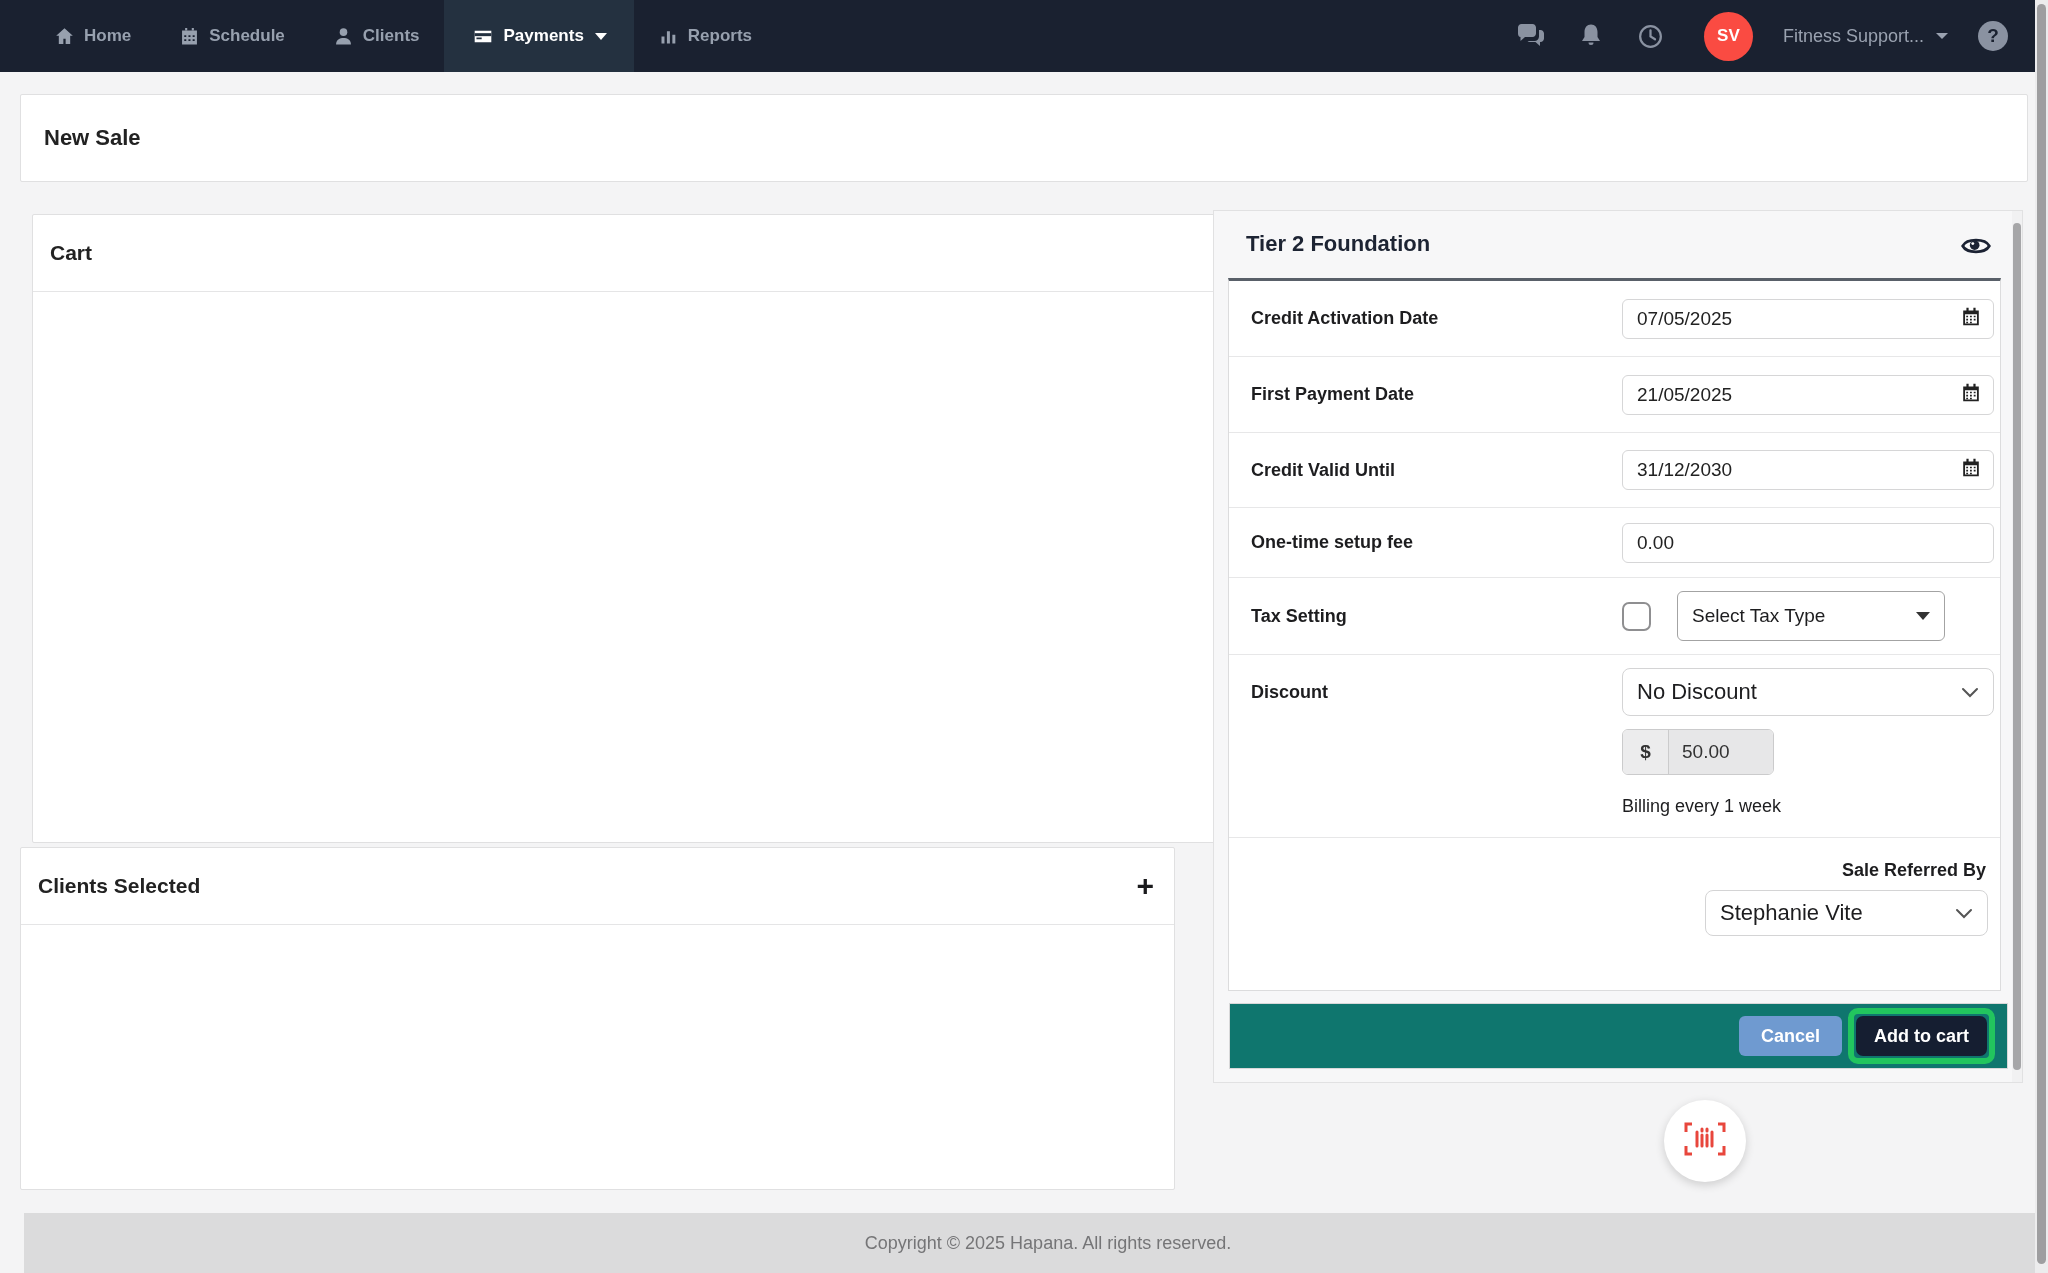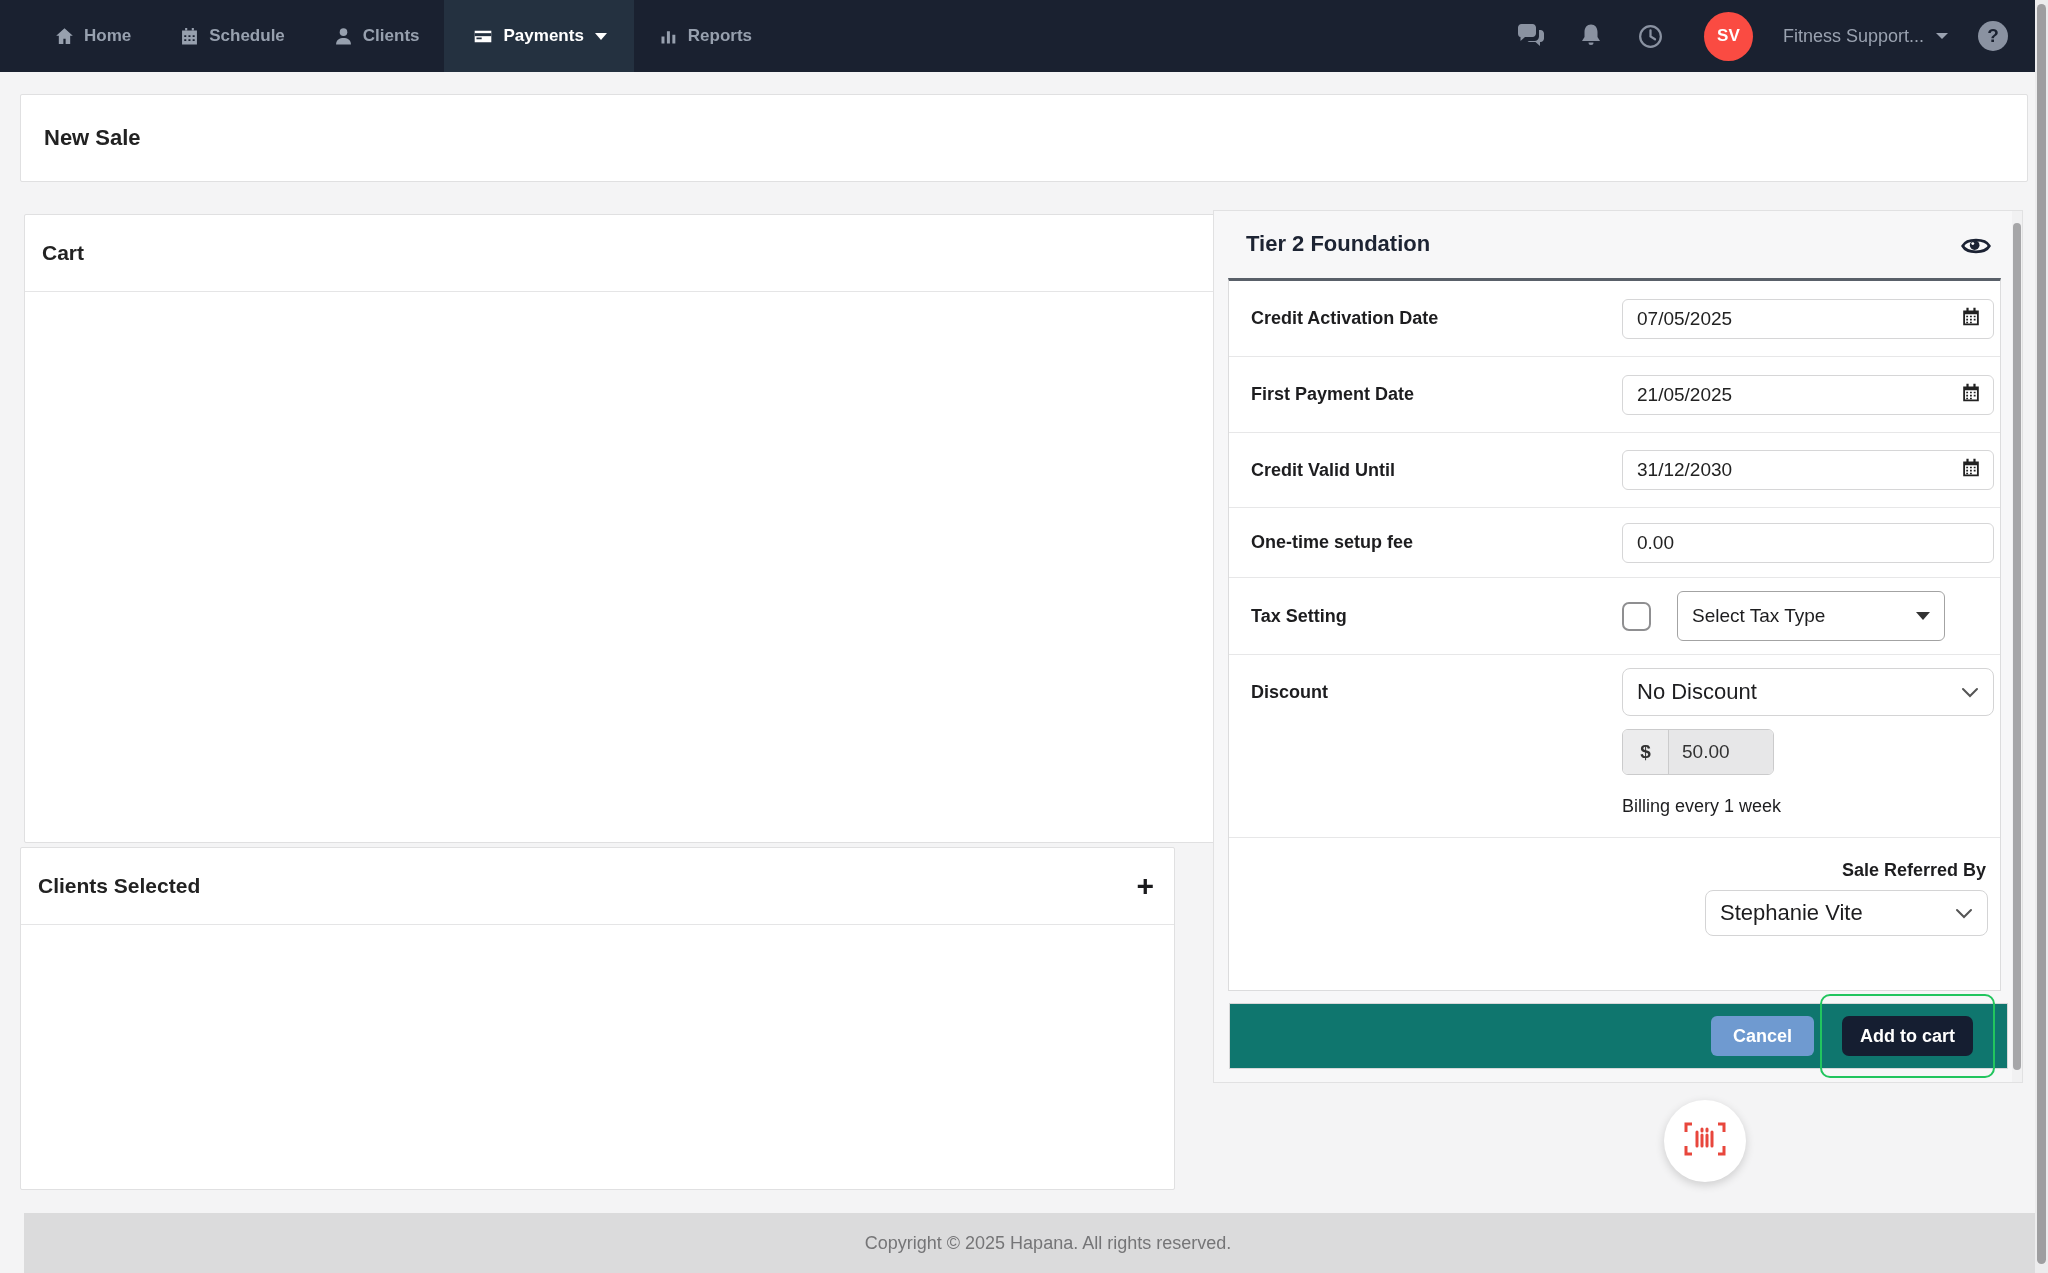--- a/index.html
+++ b/index.html
@@ -37,21 +37,21 @@
   .user-name { color:#9aa2b0; font-size:18px; display:flex; align-items:center; gap:10px; cursor:pointer; }
   .user-name .caret-down { border-top-width:6px; }
   .help-circle {
     width:30px; height:30px; border-radius:50%; background:#8a92a1; color:#1a2130;
     display:flex; align-items:center; justify-content:center; font-size:19px; font-weight:700; cursor:pointer;
   }
   
   .card { position:absolute; background:#fff; border:1px solid #e0e0e1; border-radius:2px; }
   .page-title-card { left:20px; top:94px; width:2008px; height:88px; display:flex; align-items:center; padding-left:23px; }
   .page-title { font-size:22px; font-weight:700; color:#222; }
-  .cart-card { left:24px; top:214px; width:1231px; height:629px;text-align:right; }
+  .cart-card { left:32px; top:214px; width:1231px; height:629px;text-align:right; }
   .clients-card { left:20px; top:847px; width:1155px; height:343px; }
   .card-header {
     height:77px; display:flex; align-items:center; padding:0 20px 0 17px;
     border-bottom:1px solid #e5e5e6; font-size:21px; font-weight:700; color:#222;
   }
   .card-header .spacer { flex:1; }
   .plus-btn { font-size:30px; font-weight:700; color:#1b1b1d; cursor:pointer; line-height:1; }
   
   .sale-panel {
     position:absolute; left:1213px; top:210px; width:810px; height:873px;
@@ -99,21 +99,21 @@
   .referred-select { width:283px; height:46px; margin-top:9px; }
   .panel-footer {
     position:absolute; left:15px; top:792px; width:779px; height:66px;
     background:#0f766e; border:1px solid #d8d8d9;
     display:flex; align-items:center; justify-content:flex-end; gap:6px; padding-right:12px;
   }
   .btn-cancel {
     height:40px; padding:0 22px; border:none; border-radius:6px; background:#6f9ad0; color:#fff;
     font-family:"Liberation Sans",sans-serif; font-size:18px; font-weight:700; cursor:pointer;
   }
-  .ring { border:2px solid #22c55e; border-radius:10px; padding:20px; }
+  .ring { border:6px solid #22c55e; border-radius:10px; padding:2px; }
   .btn-add {
     height:40px; padding:0 18px; border:none; border-radius:7px; background:#151e31; color:#fff;
     font-family:"Liberation Sans",sans-serif; font-size:18px; font-weight:700; cursor:pointer;
   }
   .panel-scrollbar { position:absolute; right:0; top:0; width:10px; height:100%; background:#f1f1f2; }
   .panel-scrollbar .thumb { position:absolute; left:1px; top:12px; width:8px; height:calc(100% - 24px); background:#a6a6a8; border-radius:4px; }
   
   .scan-fab {
     position:absolute; left:1664px; top:1100px; width:82px; height:82px; border-radius:50%;
     background:#fff; box-shadow:0 3px 10px rgba(0,0,0,0.16); display:flex; align-items:center; justify-content:center; cursor:pointer;

